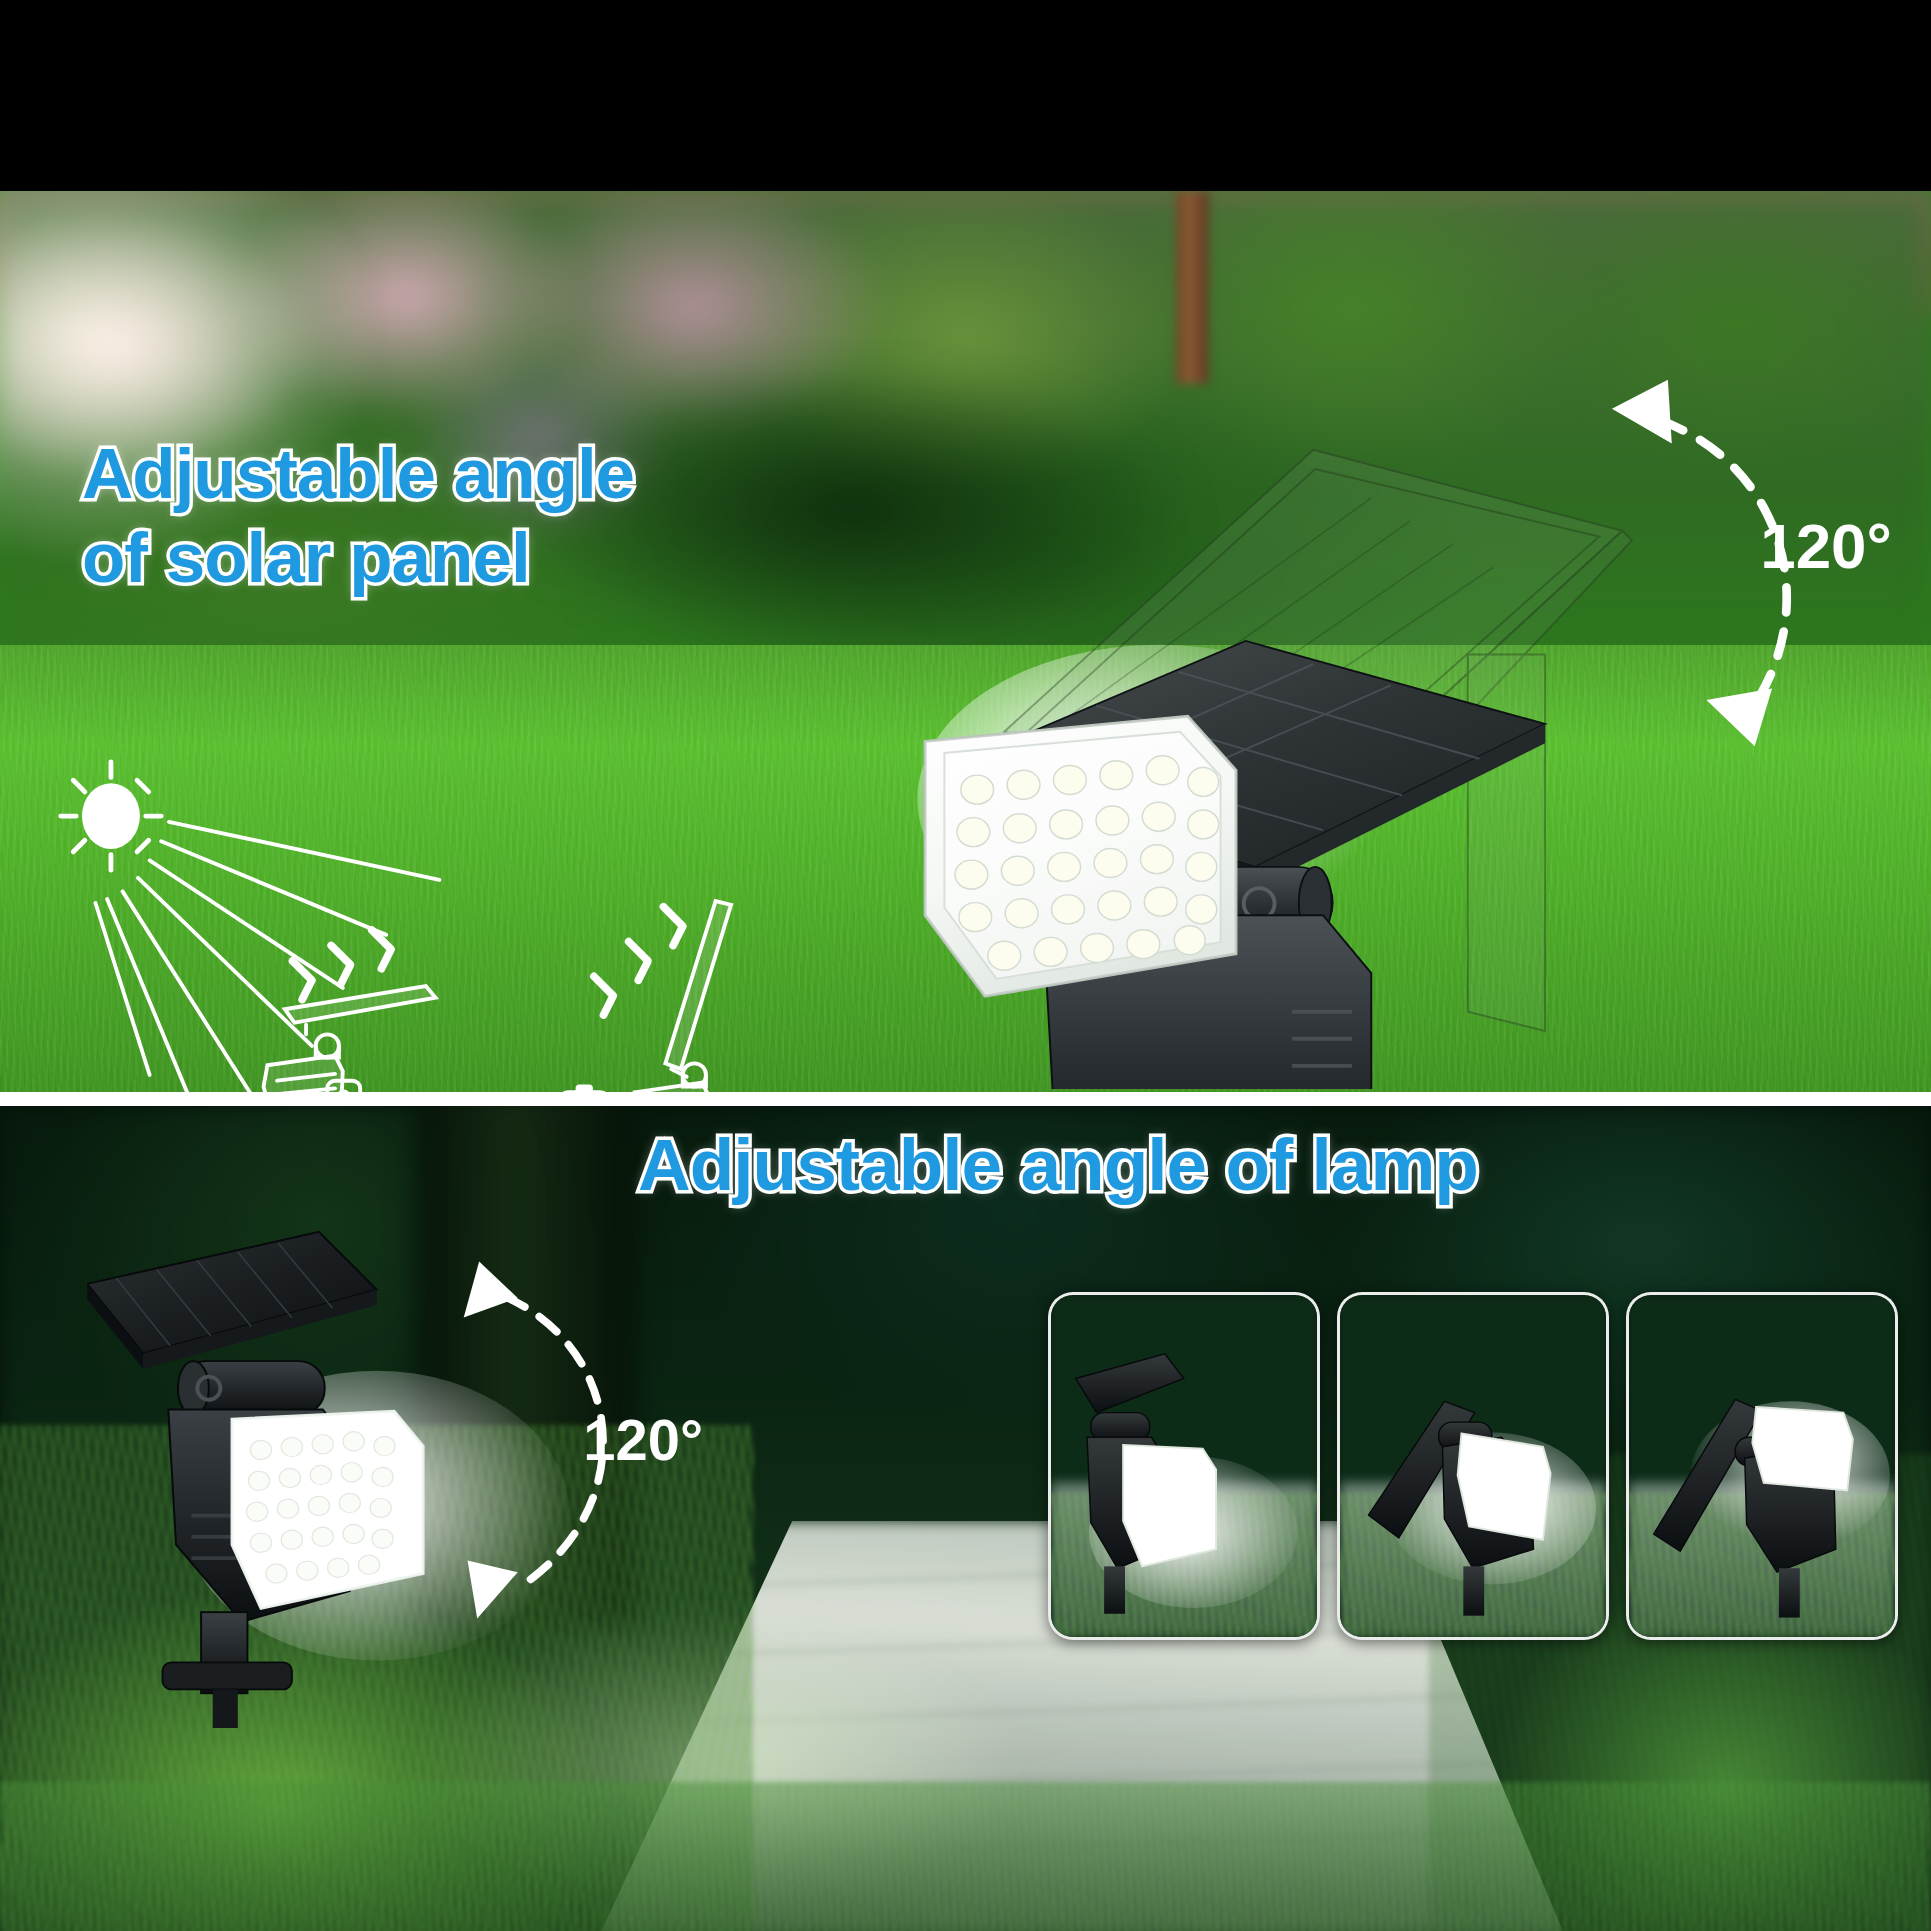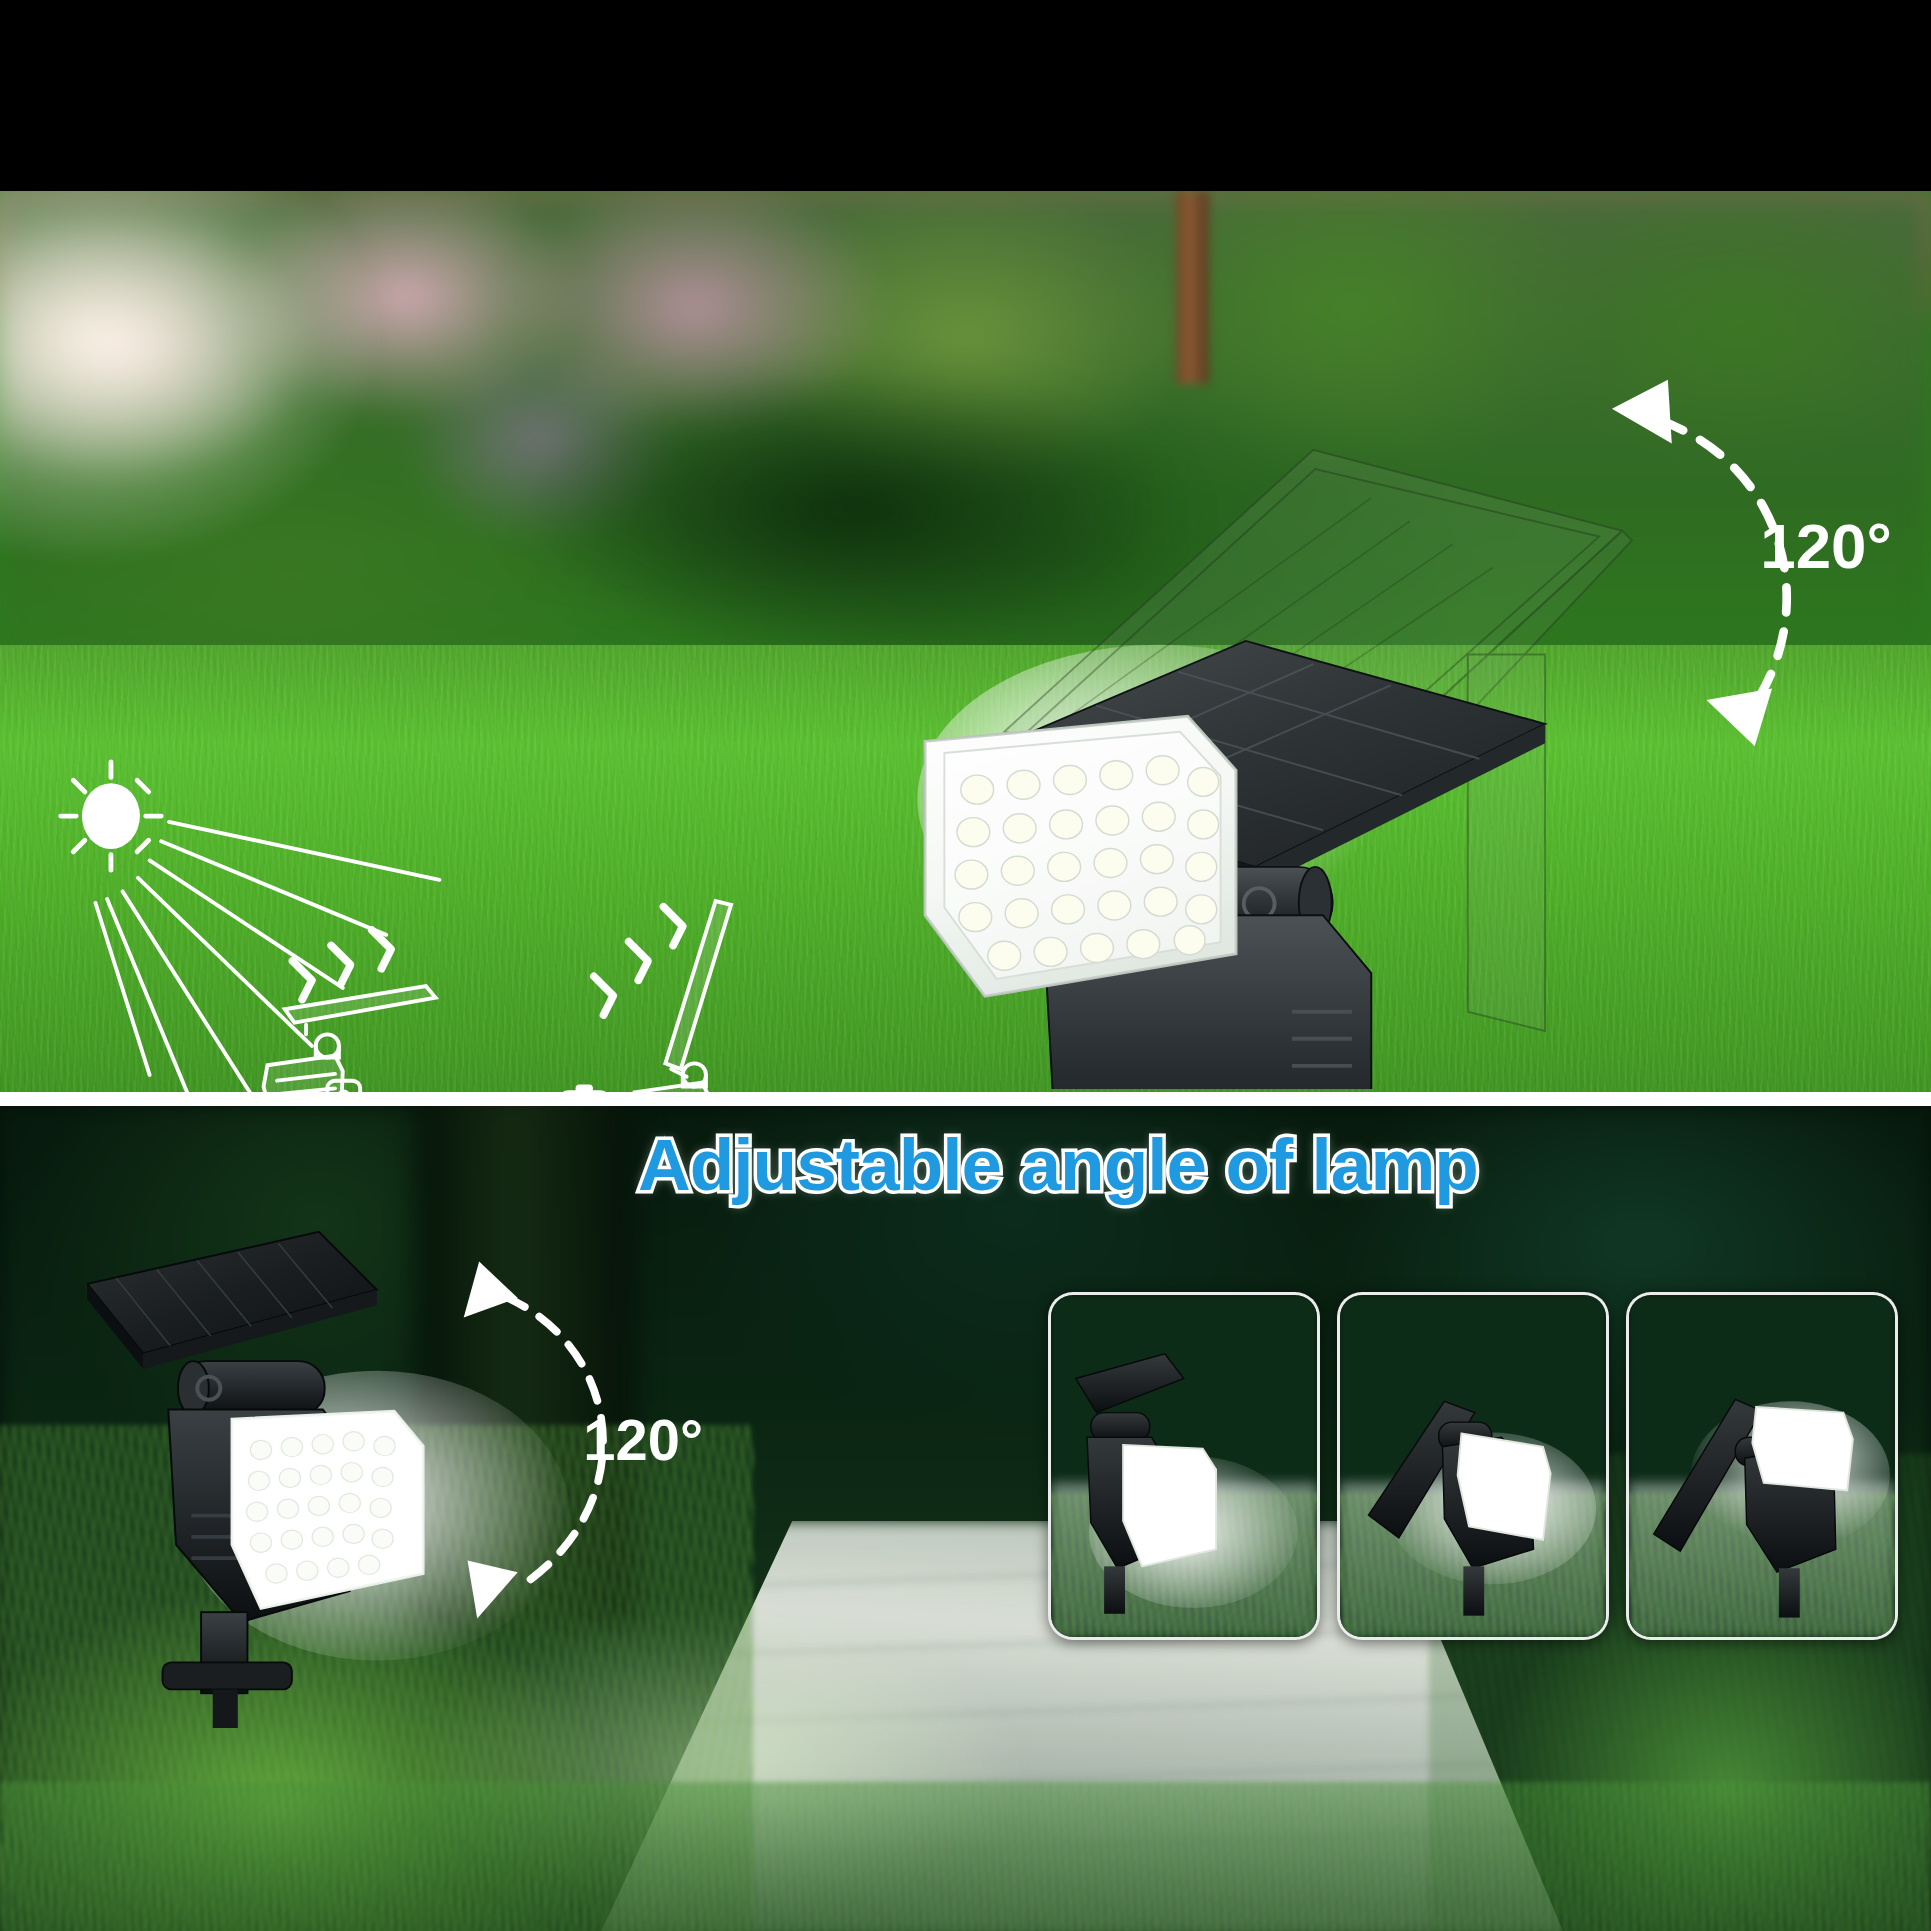--- a/index.html
+++ b/index.html
@@ -234,20 +234,22 @@
   <div class="sec1">
 
     <div class="s1-sky"></div>
     <div class="s1-bush"></div>
     <div class="s1-darkbush"></div>
     <div class="s1-post"></div>
     <div class="s1-grass"></div>
     <div class="s1-sunhaze"></div>
 
     <div class="s1-head">
+      <div>Adjustable angle</div>
+      <div>of solar panel</div>
     </div>
 
     <svg class="s1-info" viewBox="0 0 880 420">
       <g fill="none" stroke="#ffffff" stroke-width="5" stroke-linecap="round">
 
         <g>
           <ellipse cx="60" cy="62" rx="30" ry="34" fill="#ffffff" stroke="none"></ellipse>
           <line x1="60" y1="6" x2="60" y2="22"></line>
           <line x1="60" y1="102" x2="60" y2="118"></line>
           <line x1="8" y1="62" x2="24" y2="62"></line>

